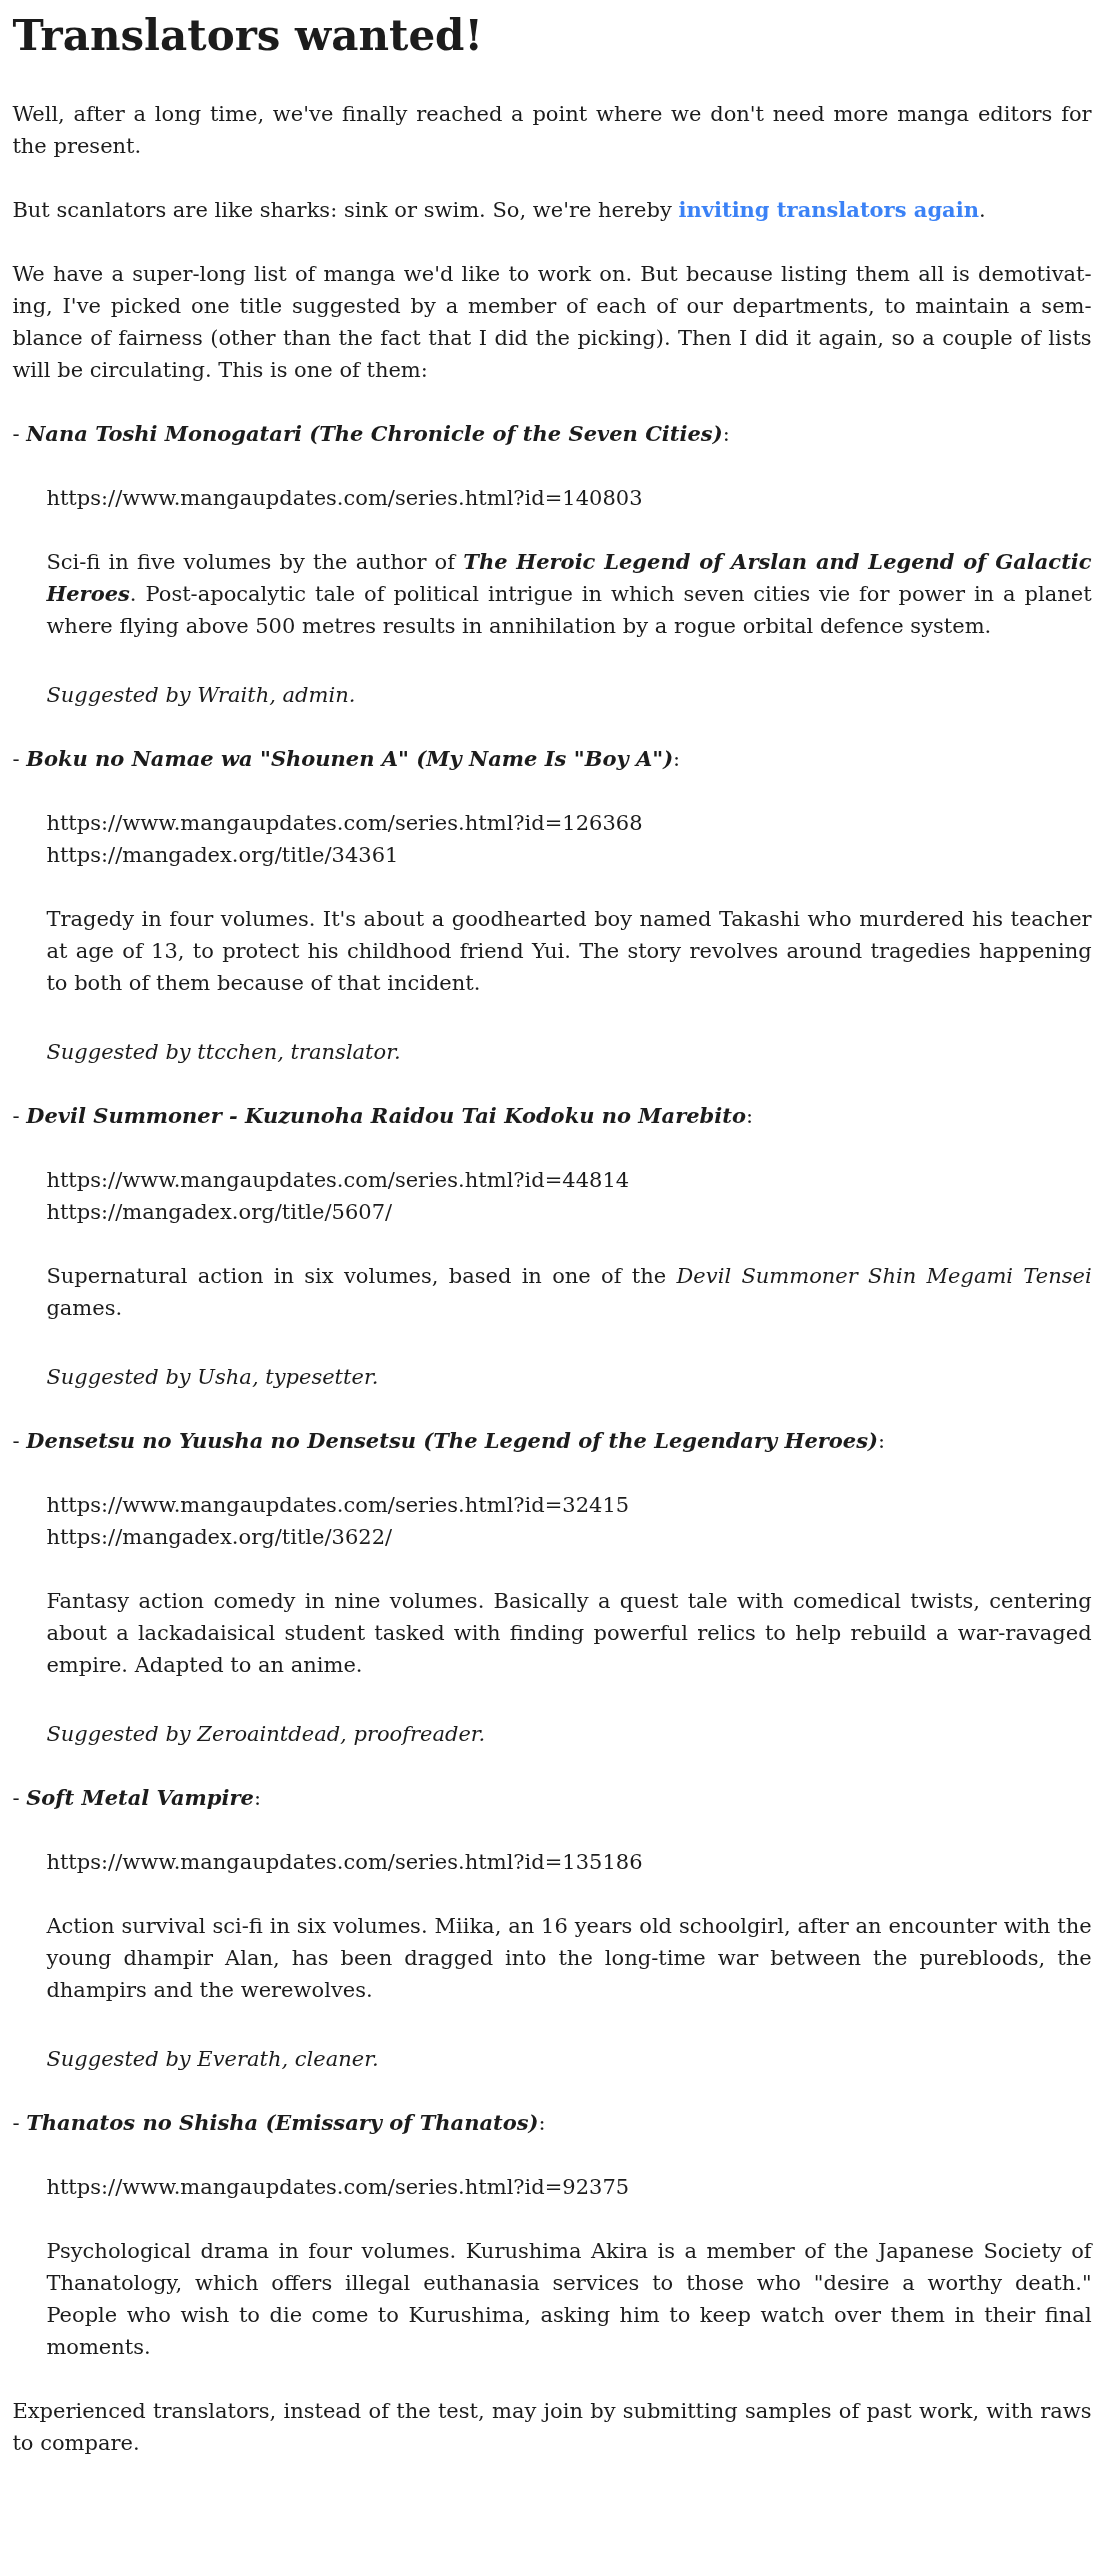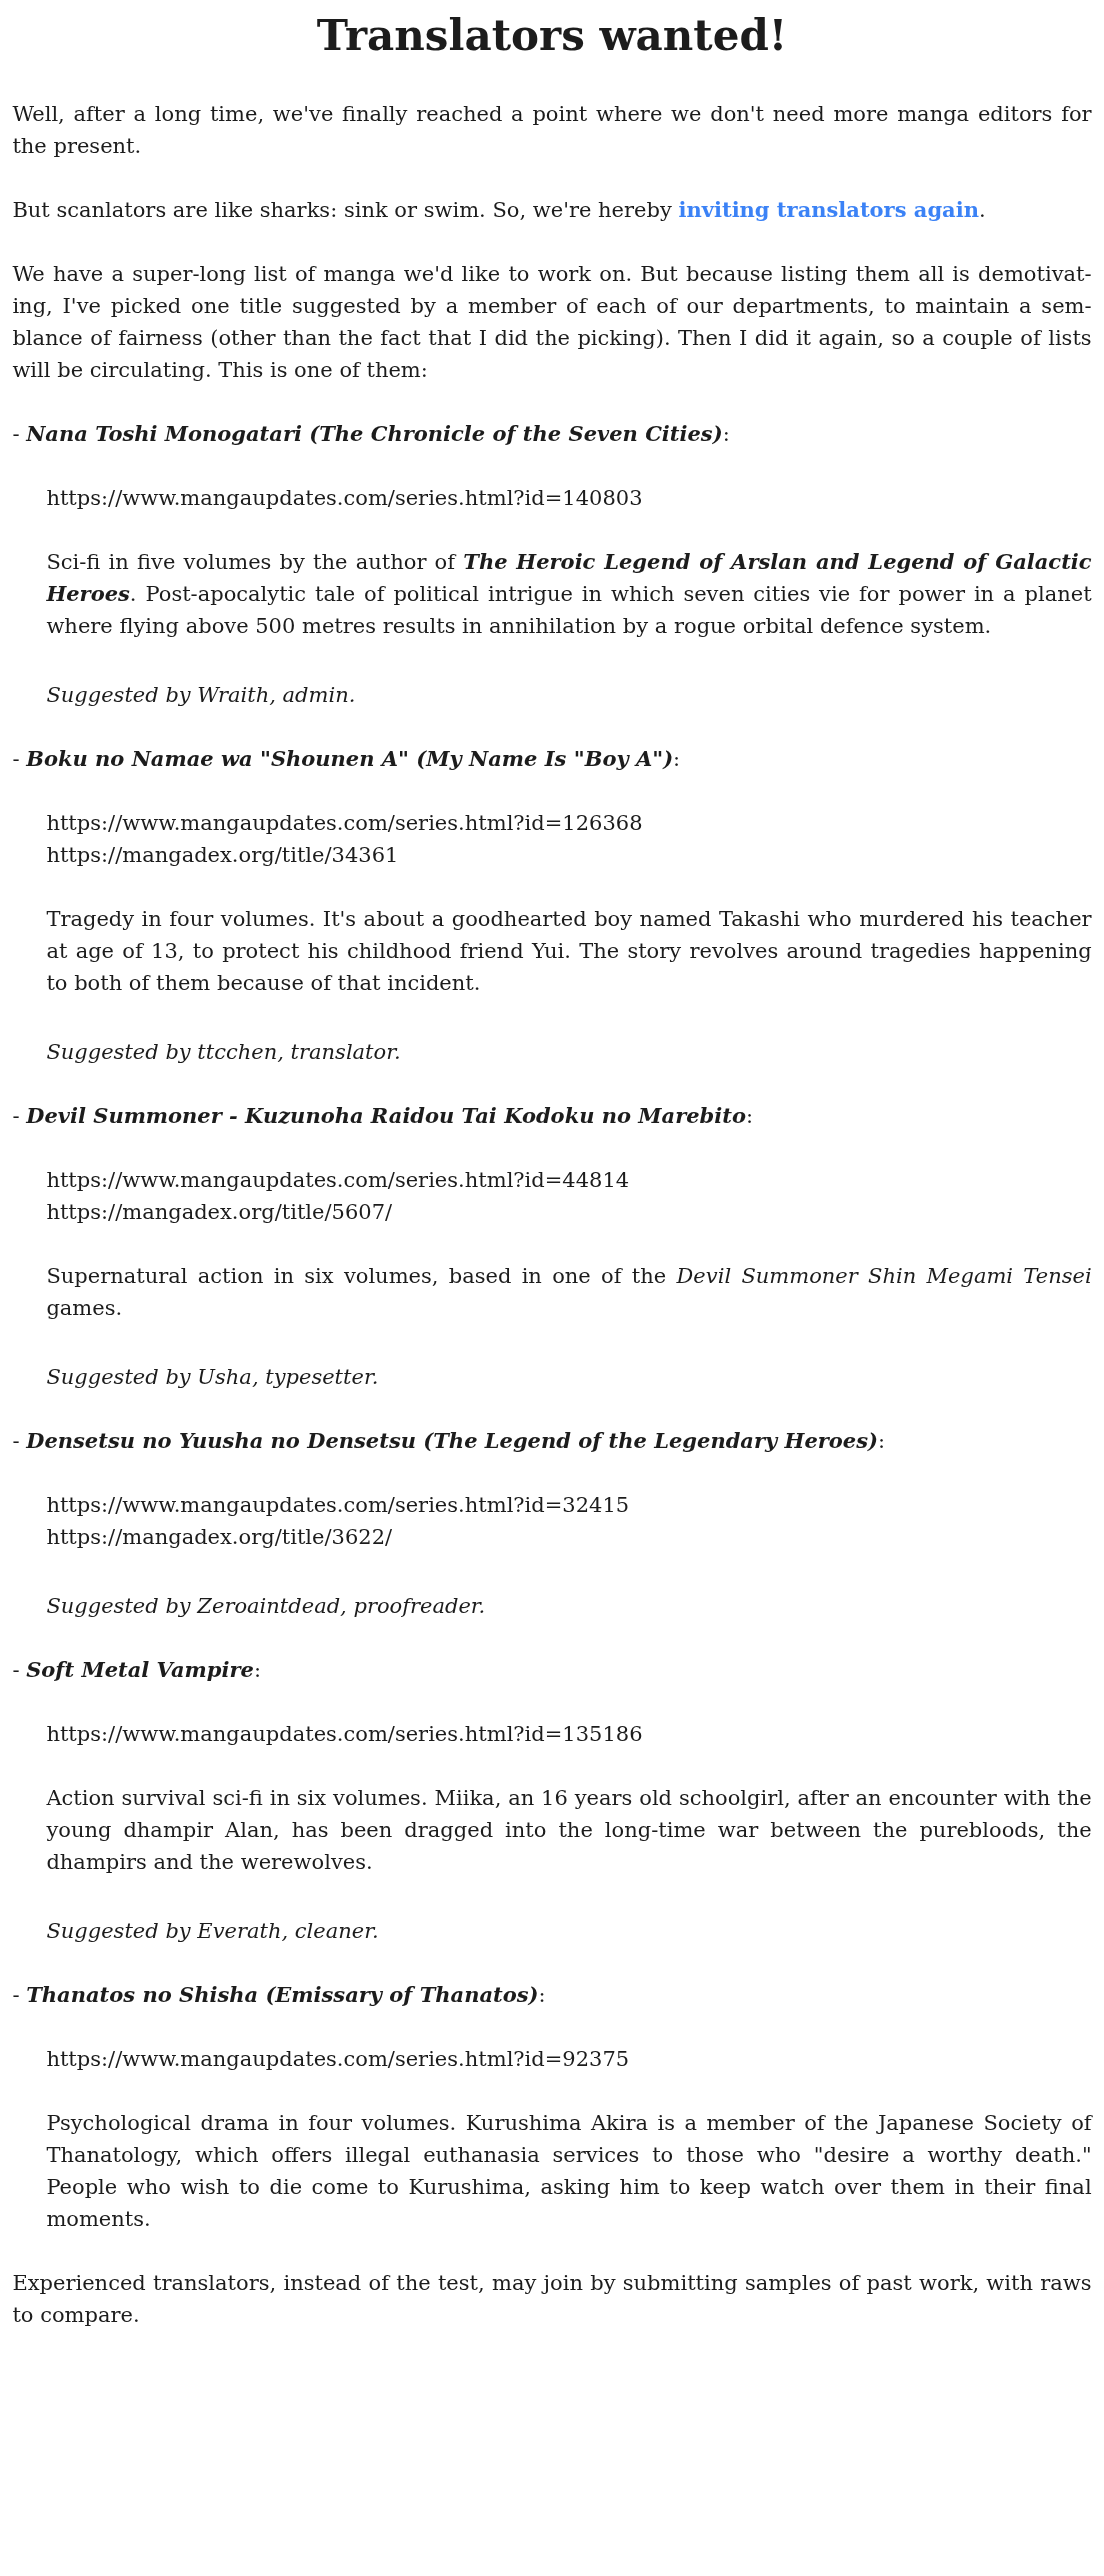--- a/index.html
+++ b/index.html
@@ -11,21 +11,20 @@
     width: 1104px;
     min-height: 2576px;
     box-sizing: border-box;
     padding: 5.7px 12.4px 19px 12.4px;
     color: #1c1c1c;
     font-family: "DejaVu Serif", "Liberation Serif", serif;
     font-size: 21px;
     line-height: 32px;
   }
   h1.page-title {
-    text-align: center;
     font-size: 42px;
     line-height: 49px;
     font-weight: bold;
     margin: 5.7px 0 38px 0;
   }
   .para {
     margin: 0 0 32px 0;
     text-align: justify;
   }
   .para.no-justify { text-align: left; }
@@ -69,20 +68,21 @@
     <div class="series">
       <p class="para heading"><span>- </span><span class="b i">Devil Summoner - Kuzunoha Raidou Tai Kodoku no Marebito</span><span>:</span></p>
       <p class="para links indent"><span>https://www.mangaupdates.com/series.html?id=44814</span><br><span>https://mangadex.org/title/5607/</span></p>
       <p class="para indent"><span>Supernatural action in six volumes, based in one of the </span><span class="i">Devil Summoner Shin Megami Tensei</span><span> games.</span></p>
       <p class="para indent suggested">Suggested by Usha, typesetter.</p>
     </div>
 
     <div class="series">
       <p class="para heading"><span>- </span><span class="b i">Densetsu no Yuusha no Densetsu (The Legend of the Legendary Heroes)</span><span>:</span></p>
       <p class="para links indent"><span>https://www.mangaupdates.com/series.html?id=32415</span><br><span>https://mangadex.org/title/3622/</span></p>
+      <p class="para indent"><span>Fantasy action comedy in nine volumes. Basically a quest tale with comedical twists, centering about a lackadaisical student tasked with finding powerful relics to help rebuild a war-ravaged empire. Adapted to an anime.</span></p>
       <p class="para indent suggested">Suggested by Zeroaintdead, proofreader.</p>
     </div>
 
     <div class="series">
       <p class="para heading"><span>- </span><span class="b i">Soft Metal Vampire</span><span>:</span></p>
       <p class="para links indent"><span>https://www.mangaupdates.com/series.html?id=135186</span></p>
       <p class="para indent"><span>Action survival sci-fi in six volumes. Miika, an 16 years old schoolgirl, after an encounter with the young dhampir Alan, has been dragged into the long-time war between the purebloods, the dhampirs and the werewolves.</span></p>
       <p class="para indent suggested">Suggested by Everath, cleaner.</p>
     </div>
 

